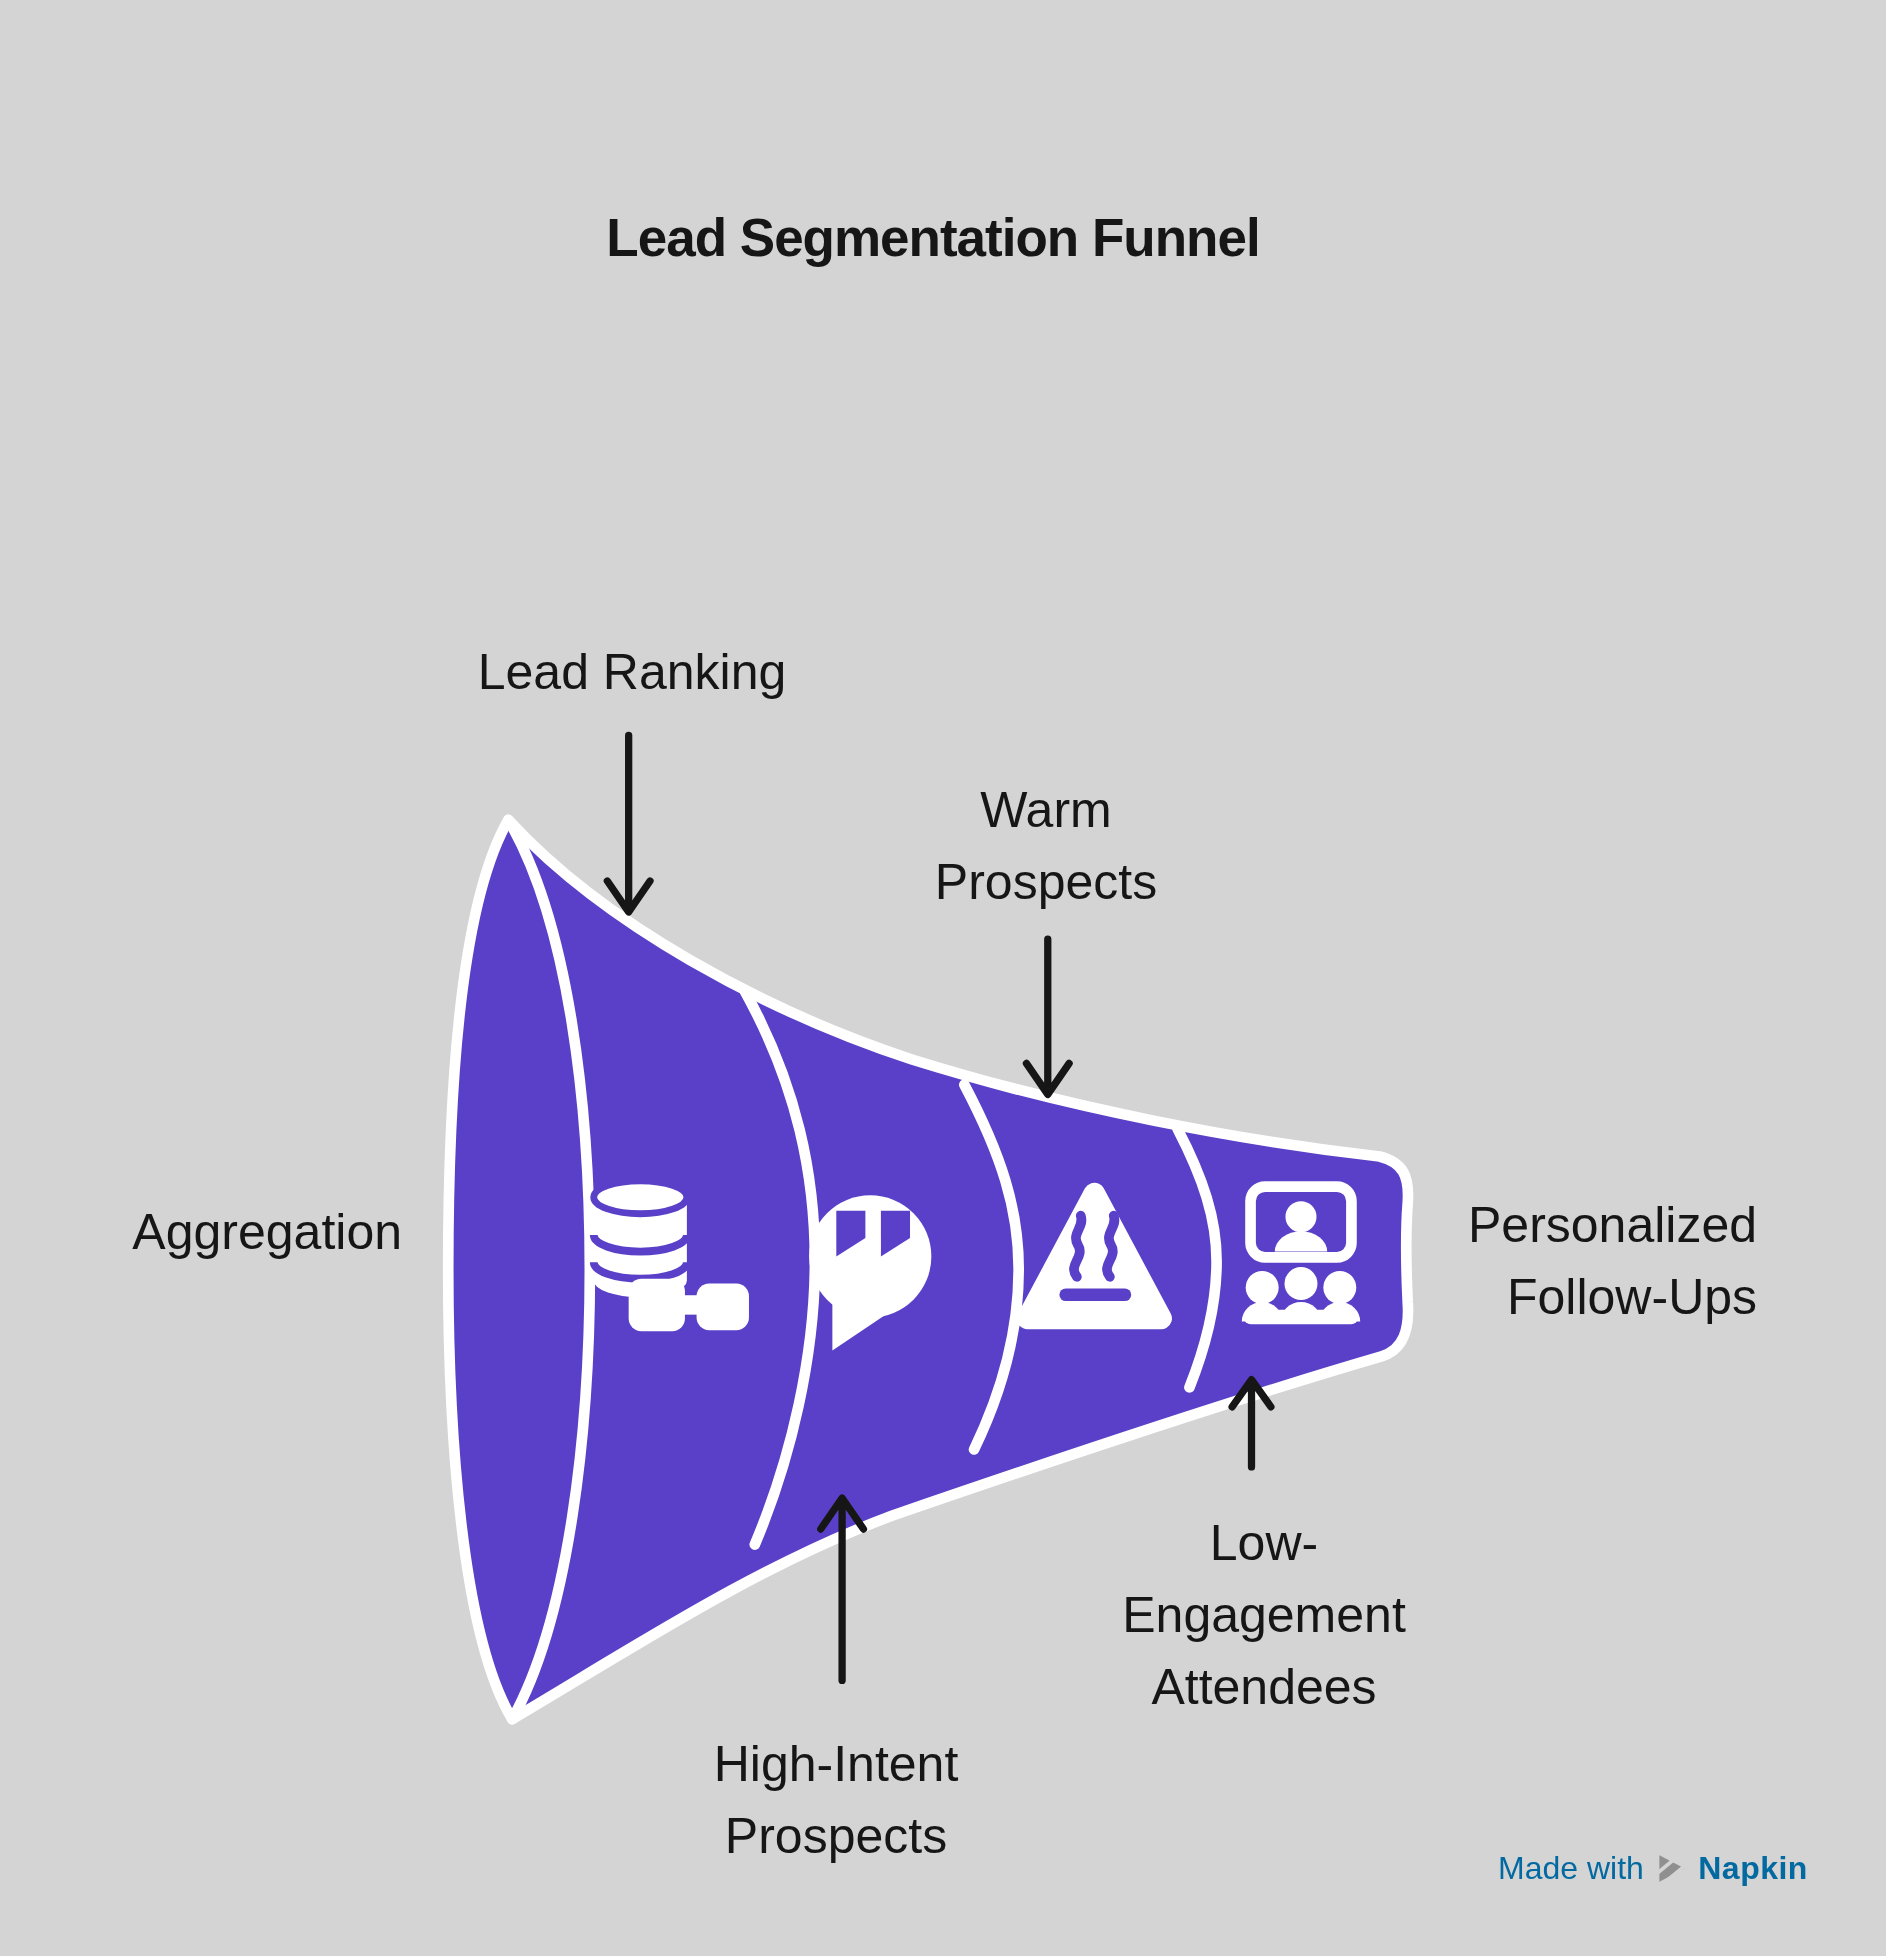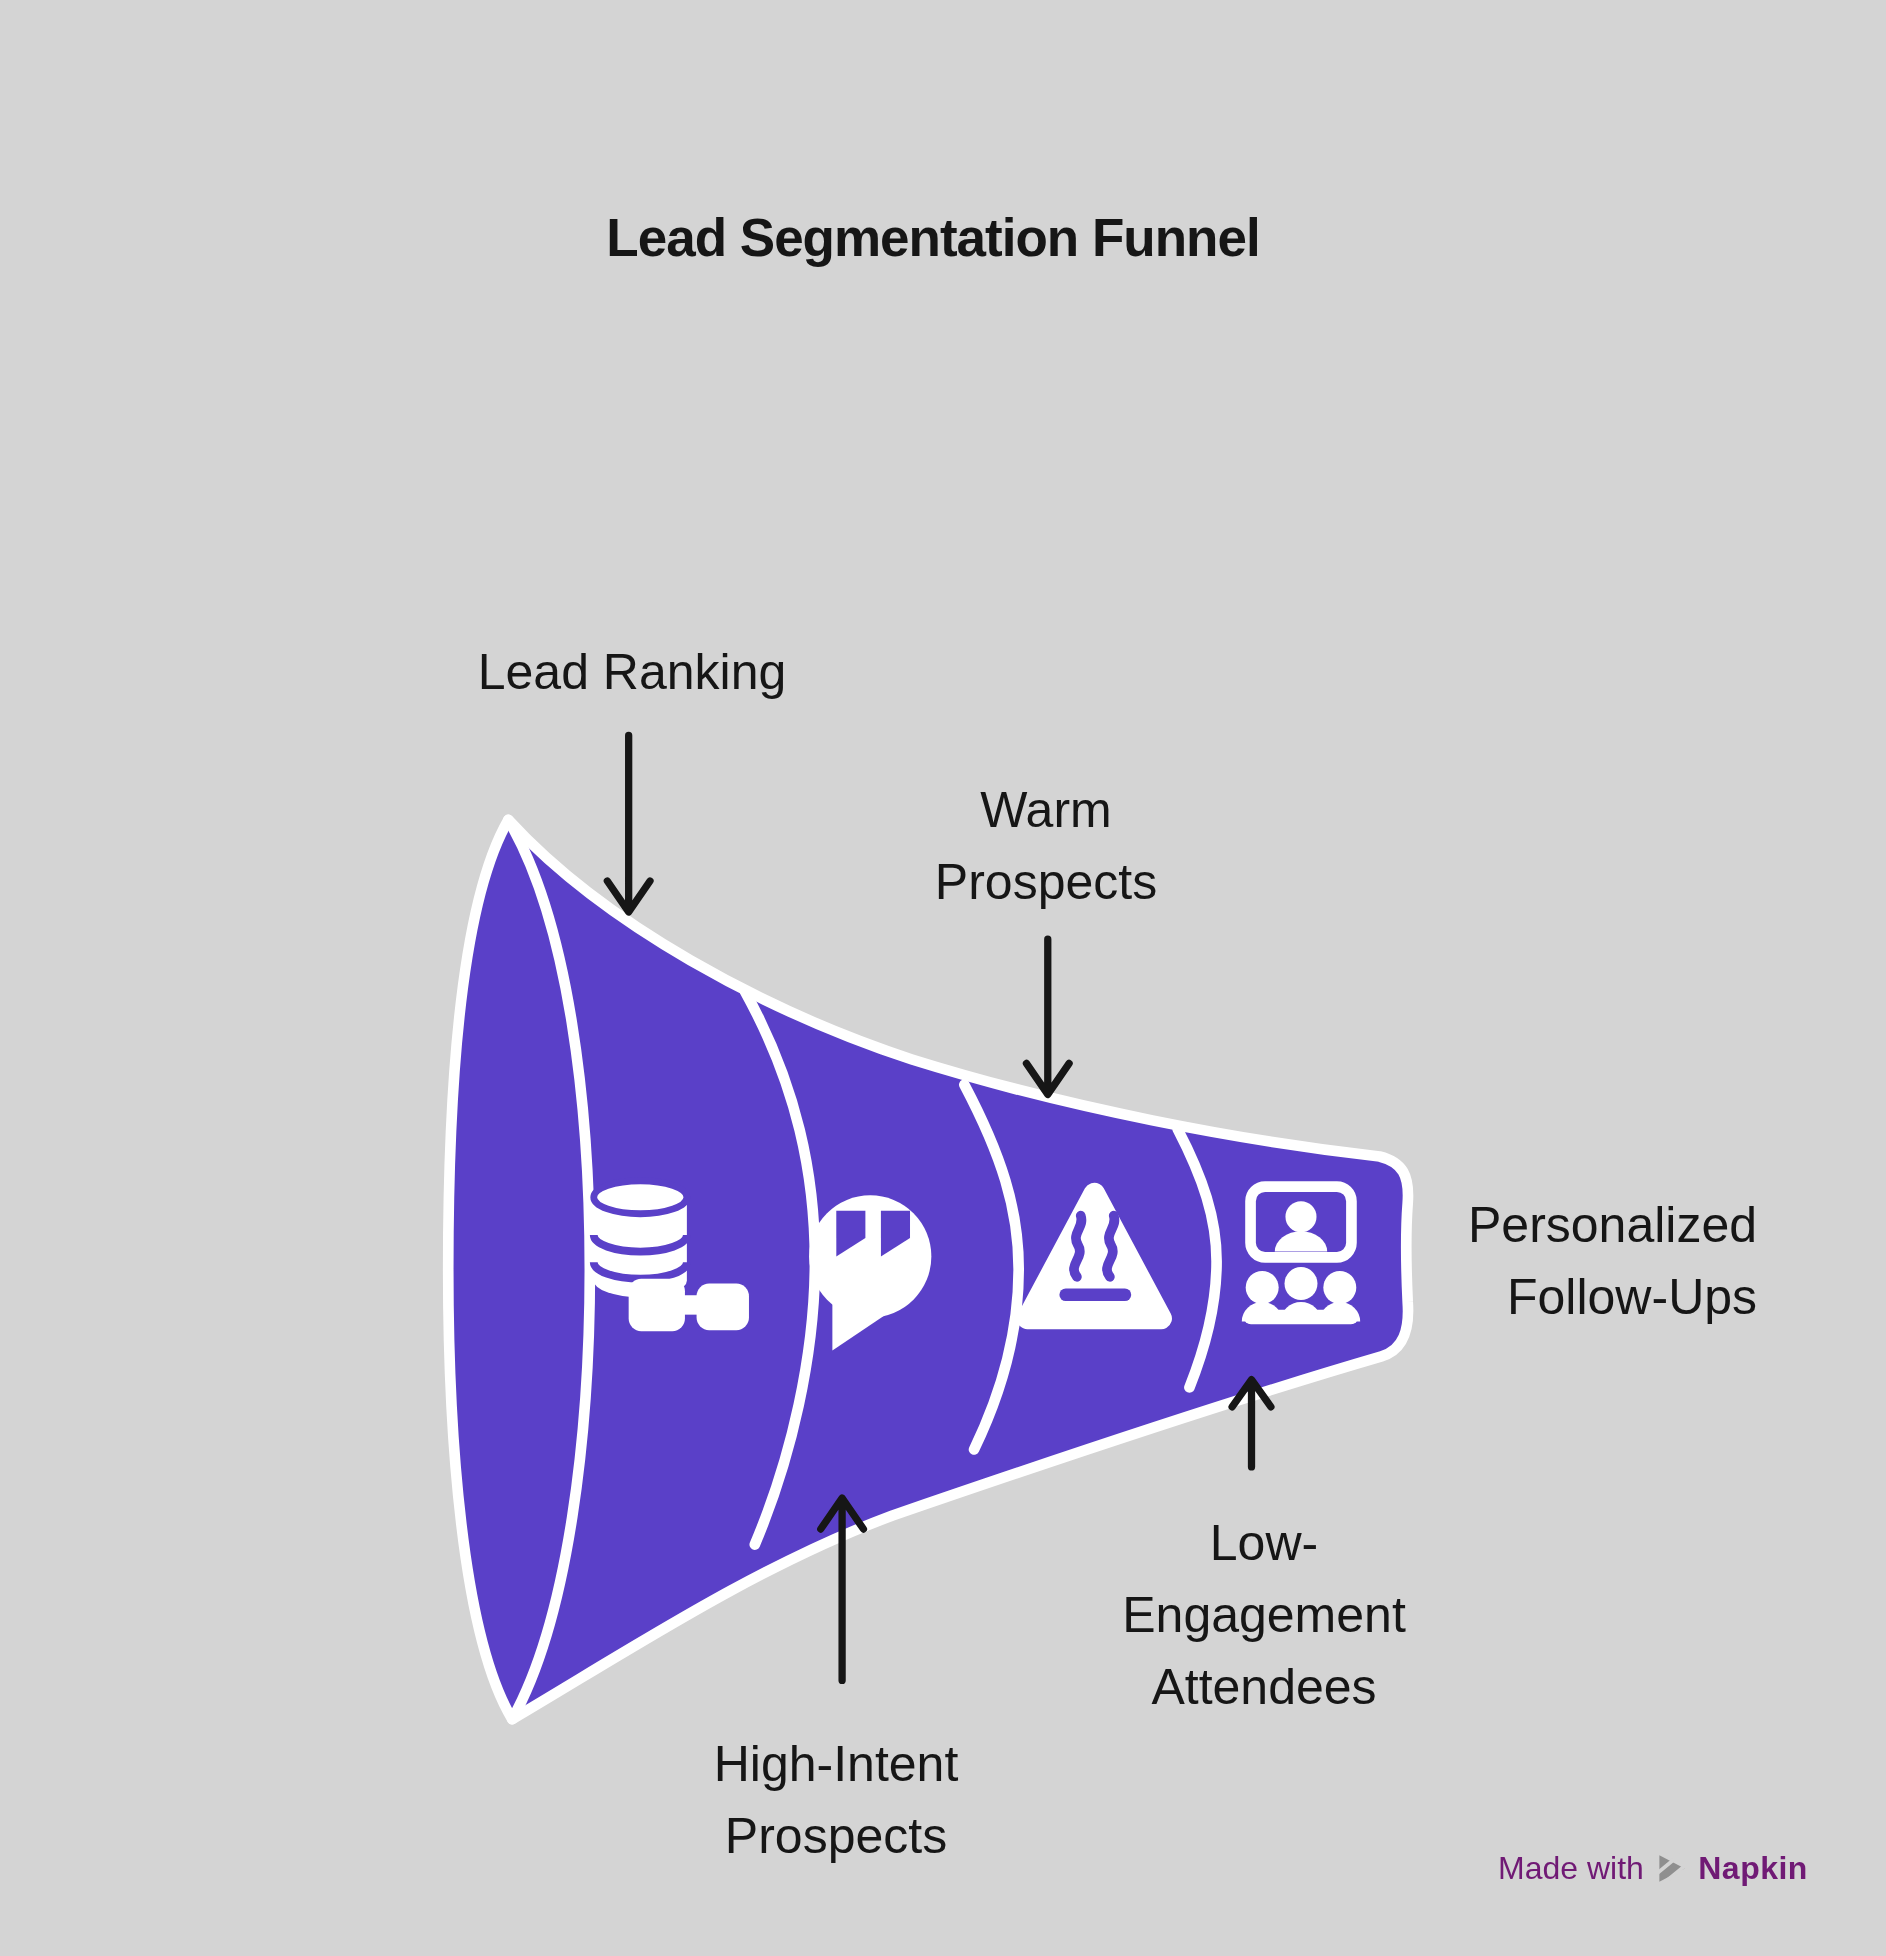--- a/index.html
+++ b/index.html
@@ -28,21 +28,21 @@
     line-height:72px;
     white-space:nowrap;
   }
   .label.centered{transform:translateX(-50%);text-align:center;}
   .label.right-aligned{text-align:right;}
   .label.left-aligned{text-align:right;margin-left:30px;}
   .watermark{
     position:absolute;
     left:1498px;top:1850px;
     display:flex;align-items:center;gap:10.7px;
-    font-size:32px;color:#701a75;font-weight:500;
+    font-size:32px;color:#0369a1;font-weight:500;
   }
   .watermark .brand{font-weight:700;letter-spacing:0.5px;}
   .napkin-logo{width:33px;height:33px;display:block;}
 </style>
 </head>
 <body>
 
 <svg id="stage-svg" width="1886" height="1956" viewBox="0 0 1944 2016">
 
   <g>
@@ -115,20 +115,21 @@
 <div class="label centered" style="left:632px;top:636px;">
   <div>Lead Ranking</div>
 </div>
 
 <div class="label centered" style="left:1046px;top:774px;">
   <div>Warm</div>
   <div>Prospects</div>
 </div>
 
 <div class="label right-aligned" style="right:1484px;top:1196px;">
+  <div>Aggregation</div>
 </div>
 
 <div class="label centered" style="left:836px;top:1728px;">
   <div>High-Intent</div>
   <div>Prospects</div>
 </div>
 
 <div class="label centered" style="left:1264px;top:1507px;">
   <div>Low-</div>
   <div>Engagement</div>

